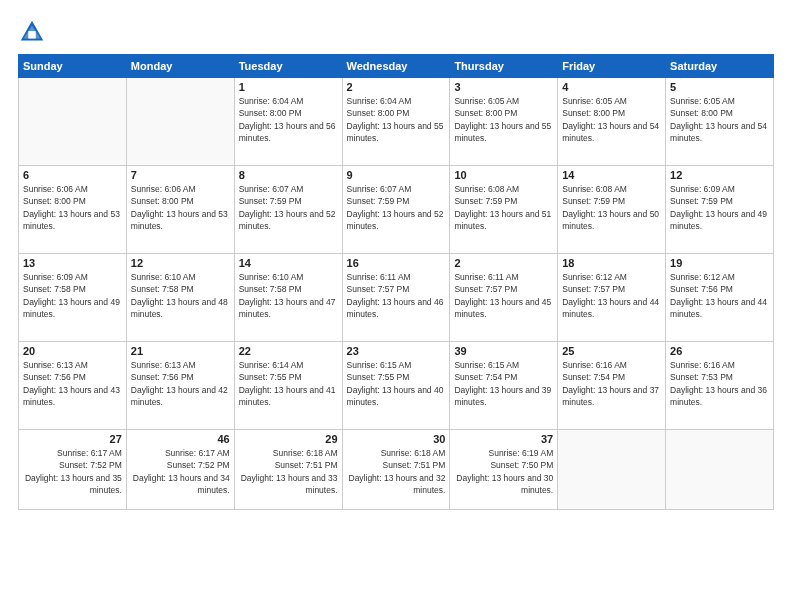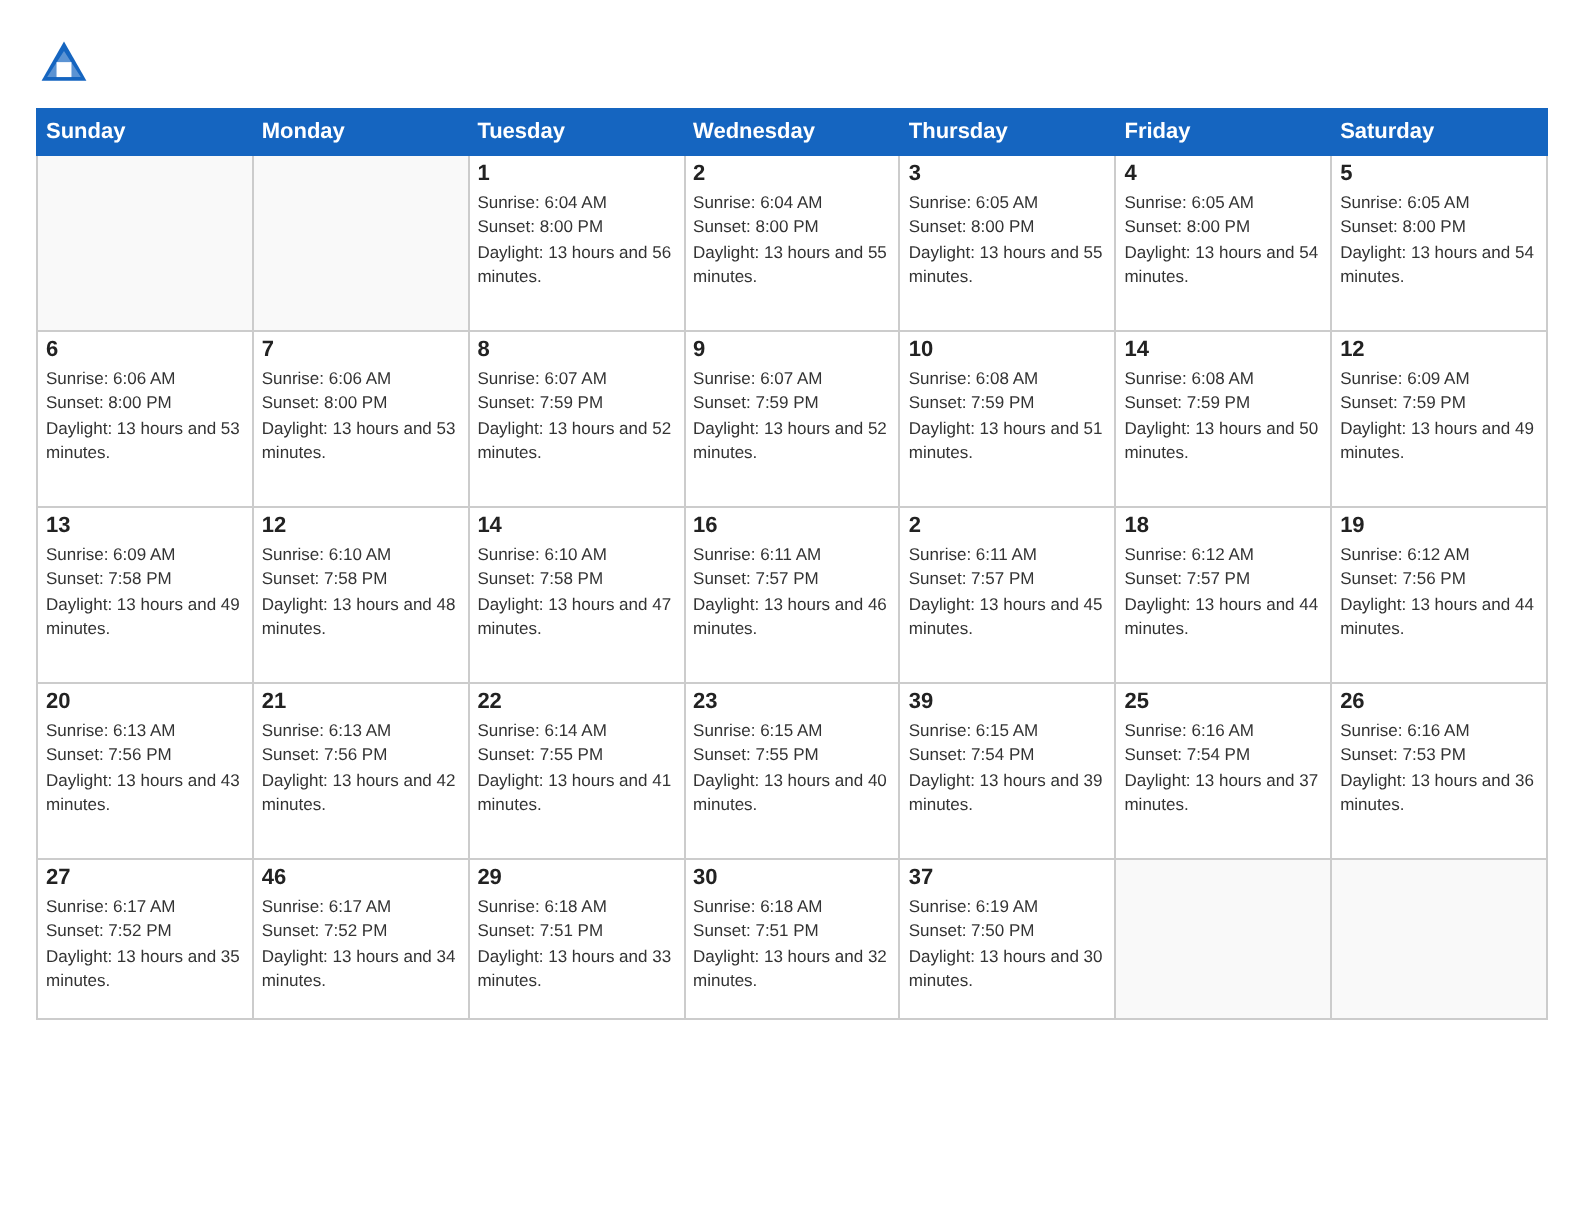--- a/index.html
+++ b/index.html
@@ -89,20 +89,21 @@
     .cell-info {
       font-size: 8.5px;
       line-height: 1.45;
       color: #333;
     }
     .week-row td {
       height: 88px;
     }
     .last-row td {
       height: 80px;
+      text-align: right;
     }
   </style>
 </head>
 <body>
 
 <div class="page">
   <div class="header">
     <div class="logo">
       <svg class="logo-icon" viewBox="0 0 30 30">
         <polygon points="15,3 27,24 3,24" fill="#1565c0"></polygon>

